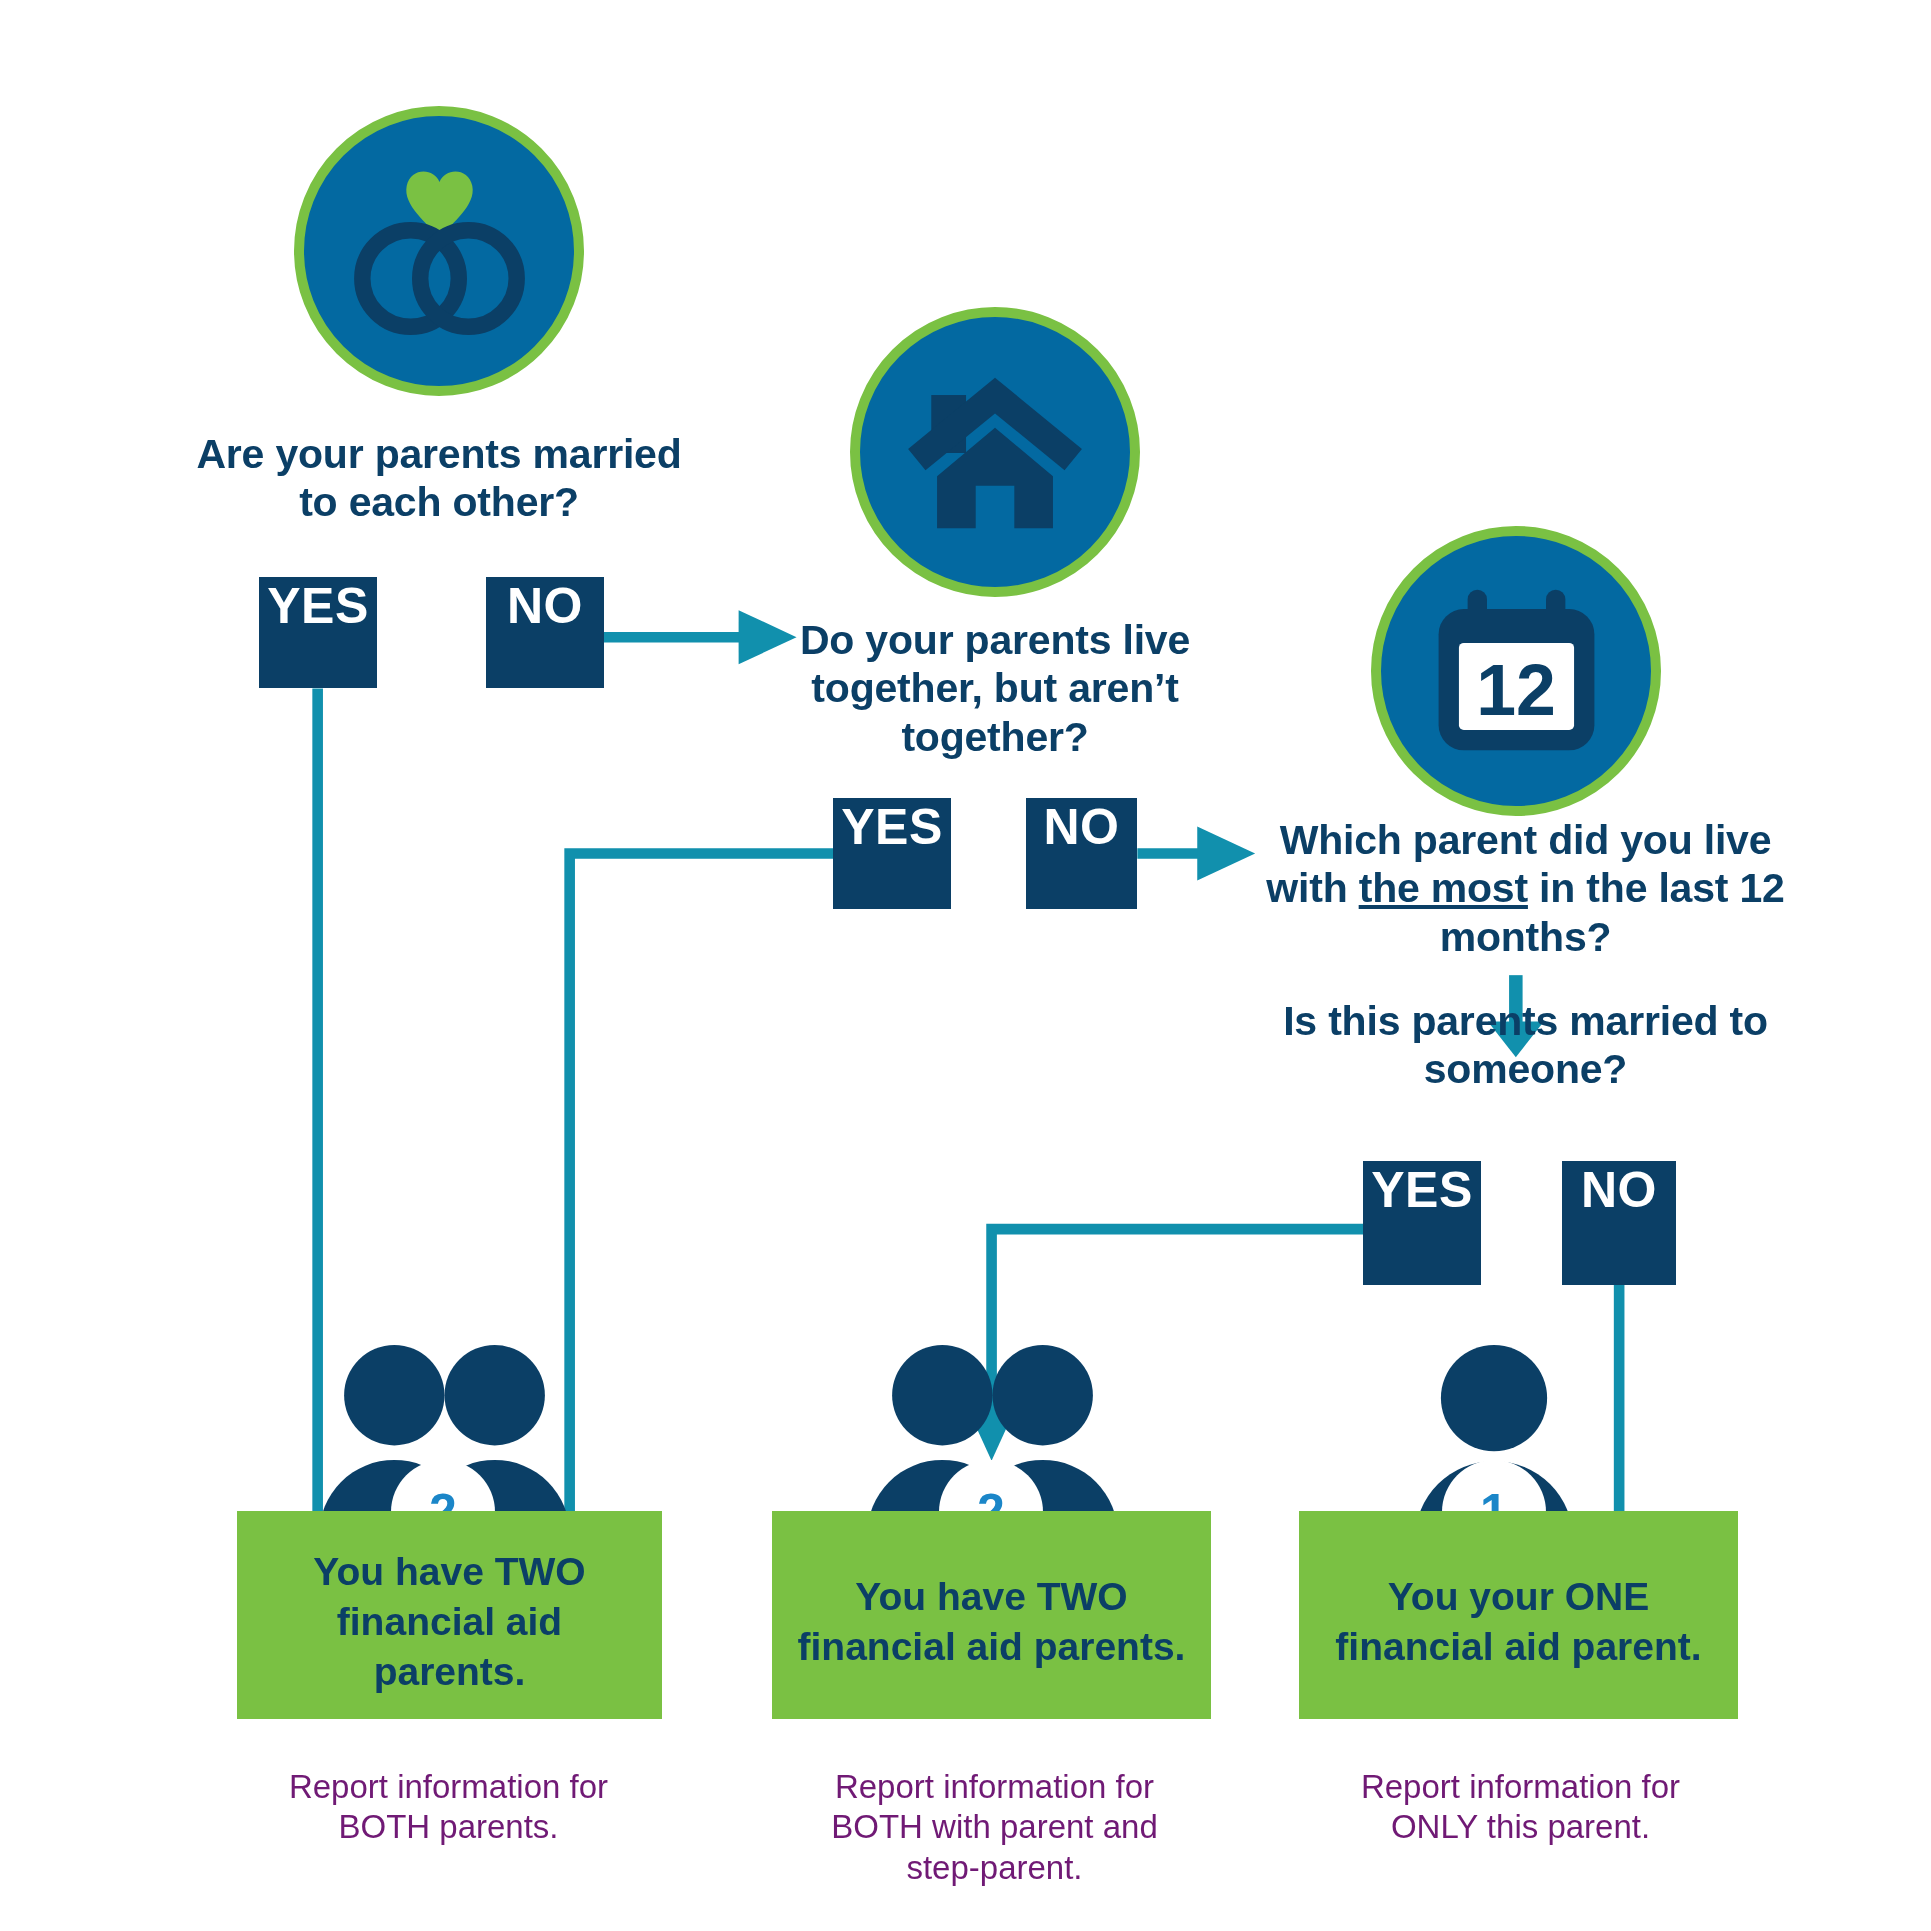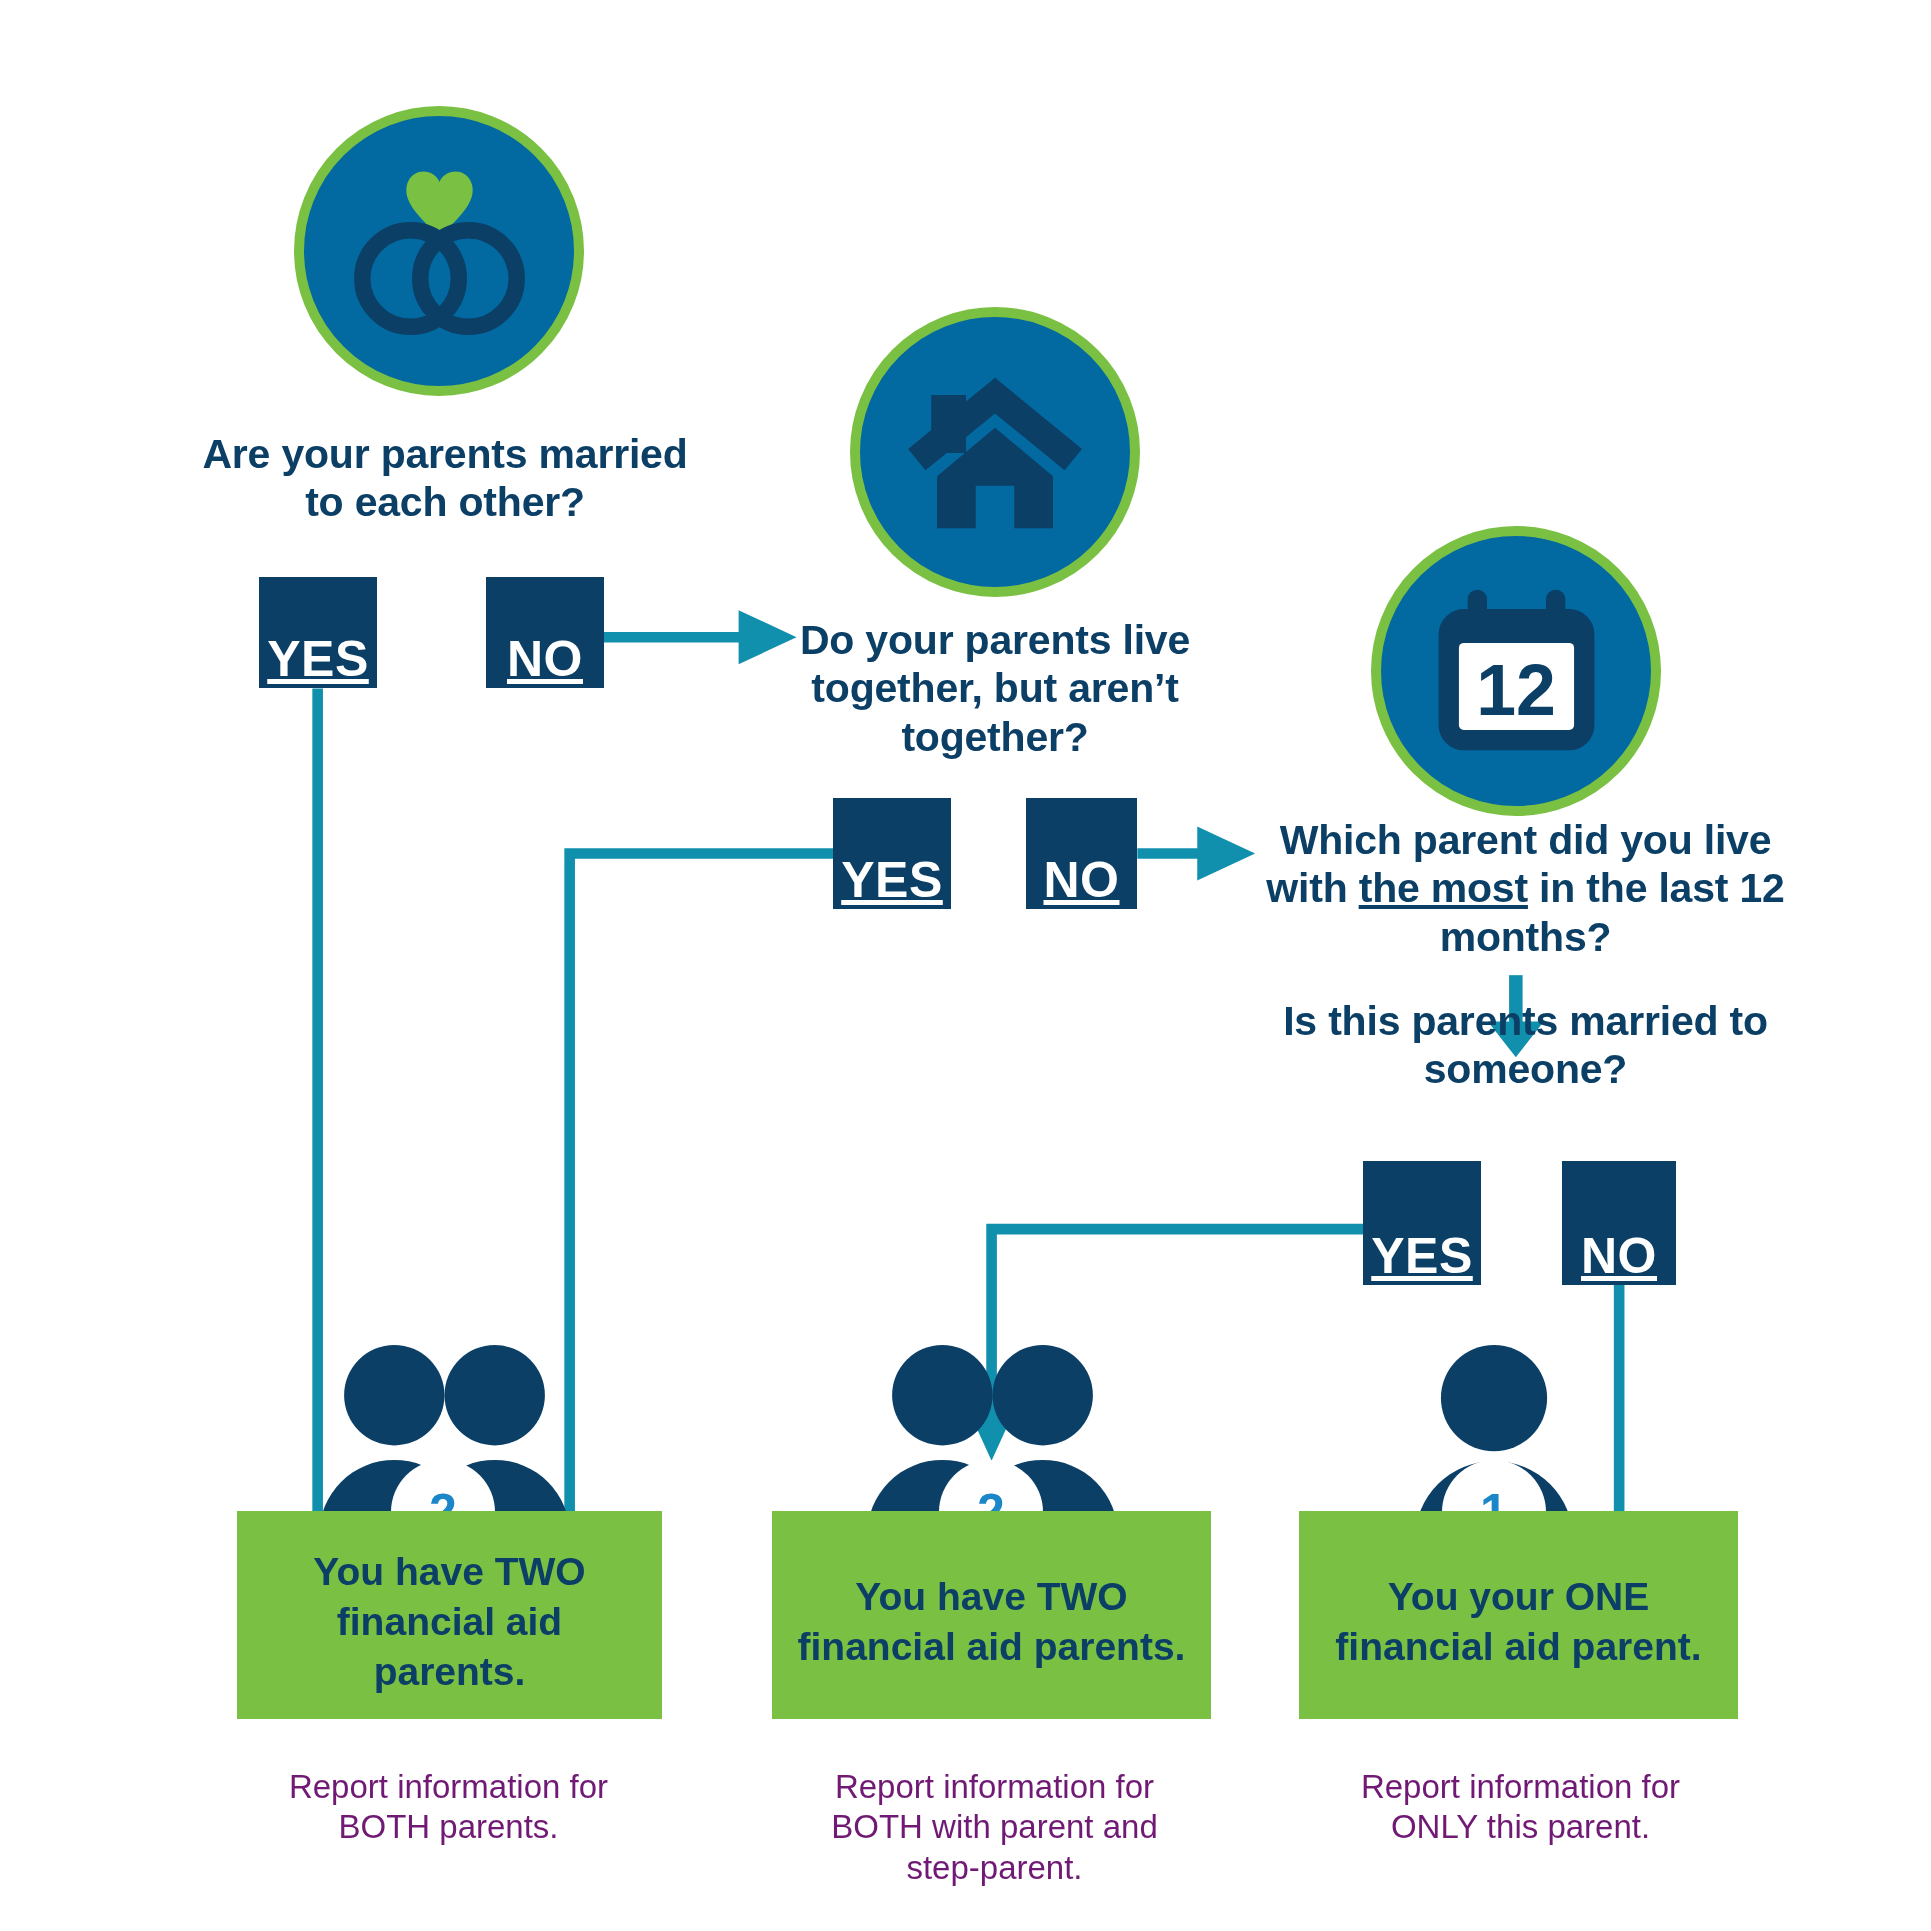--- a/index.html
+++ b/index.html
@@ -44,24 +44,23 @@
   }
   .q-big { font-size: 41px; }
   .underline-most { text-decoration: underline; text-underline-offset: 2.9px; }
 
   
   .chip {
     background: #0b3f66;
     color: #ffffff;
     font-weight: bold;
     display: flex;
-    align-items: flex-end;
+    align-items: flex-start;
     justify-content: center;
     letter-spacing: 0.5px;
-    text-decoration: underline;
   }
 
   
   .result-panel {
     background: #7ac143;
     display: flex;
     align-items: center;
     justify-content: center;
     padding: 39px 19.3px 25px 19.3px;
   }
@@ -143,21 +142,21 @@
     </g>
   </svg>
 
   <div class="abs icon-circle" style="left:294px; top:106px; width:290px; height:290px;">
     <svg width="203" height="193" viewBox="0 0 210 200">
       <path d="M105 28 C99 13, 75 13, 71 32 C67 52, 92 70, 105 86 C118 70, 143 52, 139 32 C135 13, 111 13, 105 28 Z" fill="#7ac143"></path>
       <circle cx="75" cy="128" r="50" fill="none" stroke="#0b3f66" stroke-width="17"></circle>
       <circle cx="135" cy="128" r="50" fill="none" stroke="#0b3f66" stroke-width="17"></circle>
     </svg>
   </div>
-  <div class="abs question q-big" style="left:189px; top:430px; width:512px;">
+  <div class="abs question q-big" style="left:183px; top:430px; width:512px;">
     <span>Are your parents married to each other?</span>
   </div>
 
   <div class="abs icon-circle" style="left:850px; top:307px; width:290px; height:290px;">
     <svg width="179" height="169" viewBox="0 0 185 175">
       <rect x="26" y="28" width="36" height="60" fill="#0b3f66"></rect>
       <path d="M92 10 L182 84 L164 106 L92 47 L20 106 L2 84 Z" fill="#0b3f66"></path>
       <path d="M92 62 L152 112 L152 166 L112 166 L112 122 L72 122 L72 166 L32 166 L32 112 Z" fill="#0b3f66"></path>
     </svg>
   </div>

